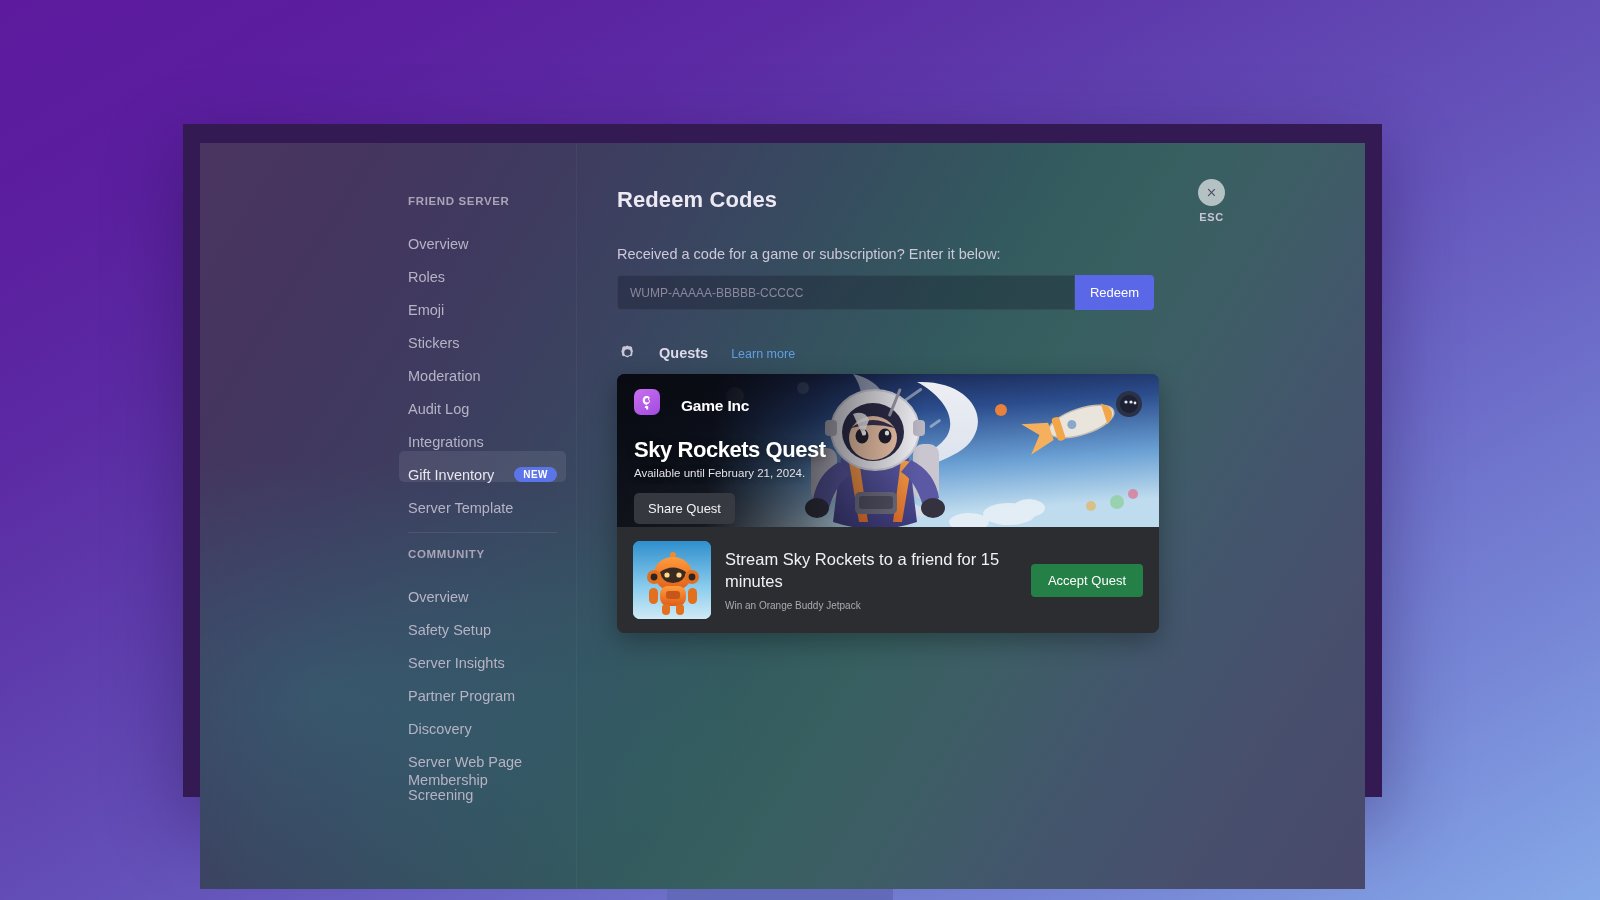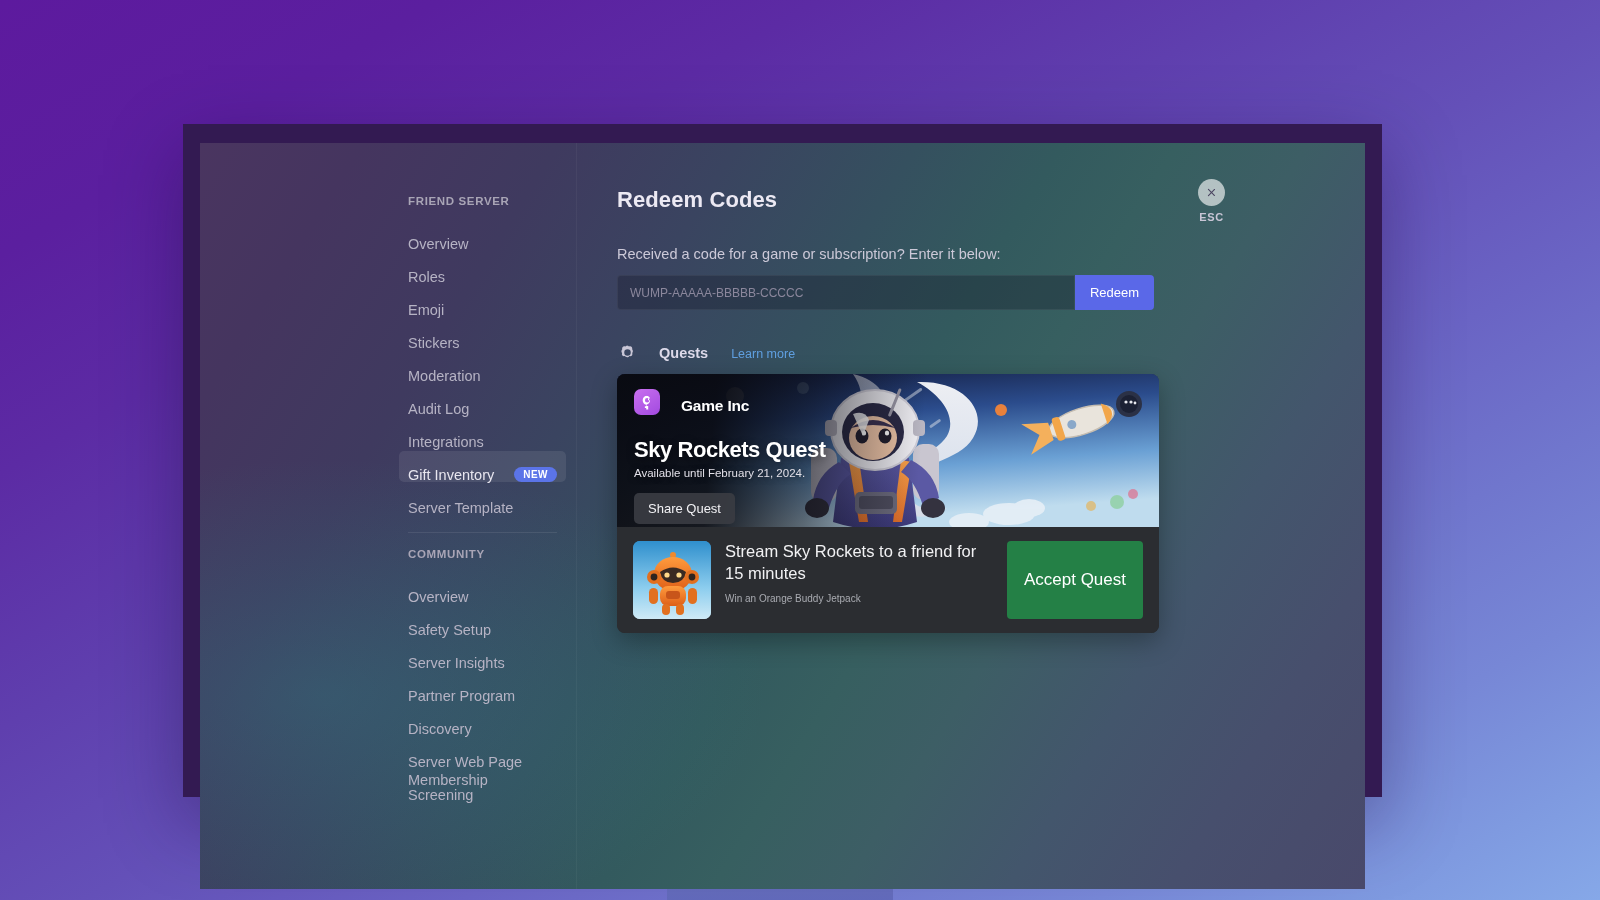--- a/index.html
+++ b/index.html
@@ -190,38 +190,38 @@
   }
   #share-btn {
     display: inline-block;
     background: rgba(58,60,66,.92); color: #f2f2f5;
     font-size: 13px; padding: 8px 14px; border-radius: 5px;
     border: none; cursor: pointer;
     font-family: "Liberation Sans", sans-serif;
   }
 
   #quest-task {
-    display: flex; gap: 14px;
+    display: flex; align-items: center; gap: 14px;
     padding: 14px 16px; background: #2b2d31;
   }
   #reward-thumb {
     flex: 0 0 78px; width: 78px; height: 78px; border-radius: 7px;
     overflow: hidden; background: linear-gradient(180deg,#3f9ad4 0%, #7dc7ea 55%, #bfe3f3 100%);
     position: relative;
   }
   #task-text { flex: 1 1 auto; min-width: 0; }
   #task-title {
     font-size: 16.5px; color: #f1f1f3; line-height: 1.32;
     max-width: 285px; margin-bottom: 8px;
   }
   #task-reward { font-size: 10px; color: #a9abb1; }
   #accept-btn {
     flex: 0 0 auto;
     background: #248046; color: #fff;
-    font-size: 17px; padding: 9px 17px; border-radius: 4px;
+    font-size: 13px; padding: 9px 17px; border-radius: 4px;
     border: none; cursor: pointer;
     font-family: "Liberation Sans", sans-serif;
   }
 
   
   #esc-wrap {
     position: absolute; right: 140px; top: 36px;
     z-index: 3; text-align: center; cursor: pointer;
   }
   #esc-circle {

